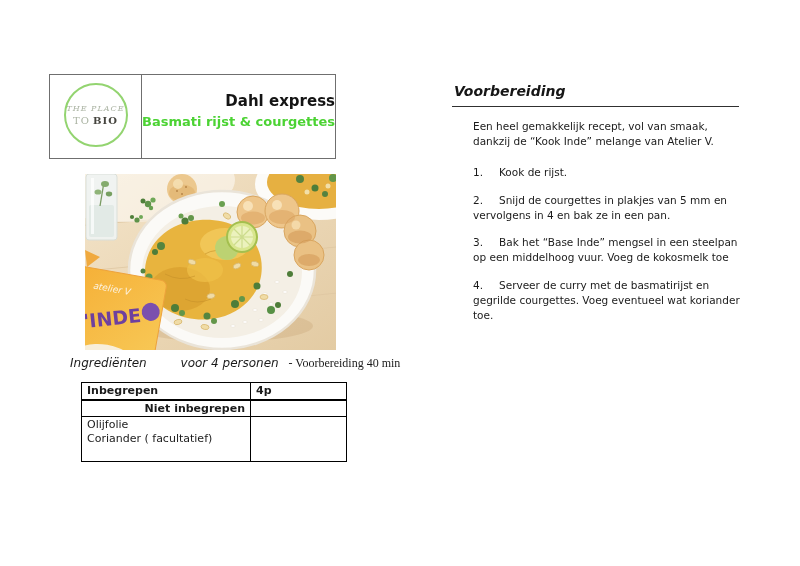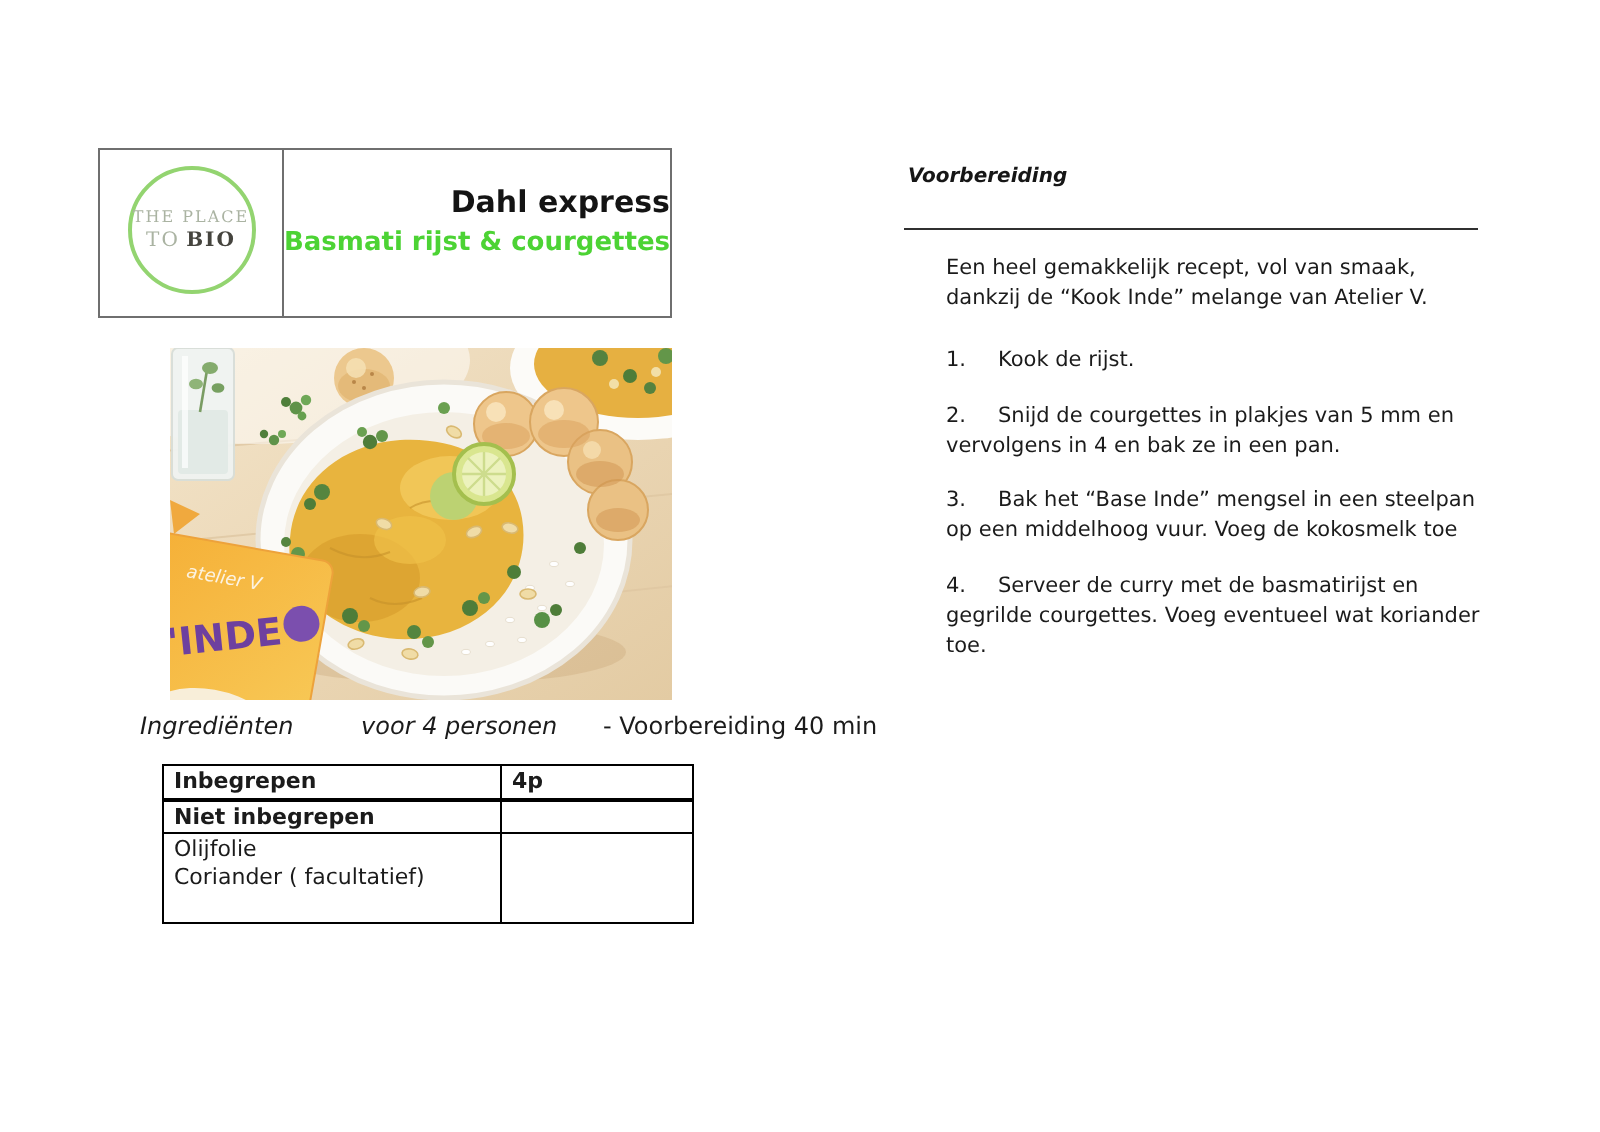--- a/index.html
+++ b/index.html
@@ -15,58 +15,58 @@
   }
   .logo-cell {
     width:92px; border-right:1px solid #6f6f6f; box-sizing:border-box;
     display:flex; justify-content:center; align-items:flex-start; padding-top:8px;
   }
   .logo-circle {
     width:60px; height:60px; border-radius:50%; border:2px solid #93d470;
     display:flex; flex-direction:column; align-items:center; justify-content:center;
     font-family:"DejaVu Serif", serif; text-align:center;
   }
-  .logo-line1 { font-size:8px; letter-spacing:1px; color:#aab3a2; white-space:nowrap; }
+  .logo-line1 { font-size:8px; letter-spacing:1px; color:#aab3a2; white-space:nowrap;font-style:italic; }
   .logo-line2 { font-size:10px; margin-top:2px; }
   .logo-to { color:#aab3a2; letter-spacing:1px; }
   .logo-bio { color:#45443e; font-weight:bold; letter-spacing:1px; }
   .title-cell { flex:1; text-align:right; padding-top:17px; }
   .recipe-title { font-size:15px; font-weight:bold; color:#141414; }
   .recipe-subtitle { font-size:13px; font-weight:bold; color:#4cd334; margin-top:4px; }
 
   
   .photo {
     position:absolute; left:85px; top:174px; width:251px; height:176px; overflow:hidden;
   }
 
   
   .ing-line { position:absolute; left:70px; top:356px; font-size:12px; white-space:nowrap; }
   .ing-heading { font-style:italic; margin-right:30px; }
   .ing-serving { font-style:italic;text-align:right; }
-  .ing-note { margin-left:19px; }
+  .ing-note { margin-left:6px;font-family:Liberation Serif, serif; }
 
   
   .ing-table {
     position:absolute; left:81px; top:382px; width:265px;
     border-collapse:collapse; font-size:11px; table-layout:fixed;padding-left:46px;
   }
   .ing-table col.c1 { width:169px; }
   .ing-table col.c2 { width:96px; }
   .ing-table td {
     border:1px solid #000; padding:1px 5px; vertical-align:top; line-height:13.5px;
   }
   .ing-table tr.hdr td { font-weight:bold; }
-  .ing-table tr.thick td { border-top:2.5px solid #000; }
+  .ing-table tr.thick td { border-top:2.5px solid #000;text-align:right; }
   .ing-table tr.last td { height:42px;margin-left:36px; }
 
   
   .prep { position:absolute; left:452px; top:83px; width:287px; font-size:10.5px; }
   .prep-heading {
-    font-style:italic; font-weight:bold; font-size:10px; color:#161616;
-    border-bottom:1.5px solid #303030; padding-bottom:20px; padding-left:2px;
+    font-style:italic; font-weight:bold; font-size:14px; color:#161616;
+    border-bottom:1.5px solid #303030; padding-bottom:7px; padding-left:2px;
   }
   .prep-body { margin-left:21px; margin-top:12px; width:268px; }
   .prep-intro { line-height:1.45; margin-bottom:16px; }
   .prep-step { line-height:1.45; margin-bottom:12px; }
   .step-num { display:inline-block; min-width:26px; }
 </style>
 </head>
 <body>
 
 <div class="page">

